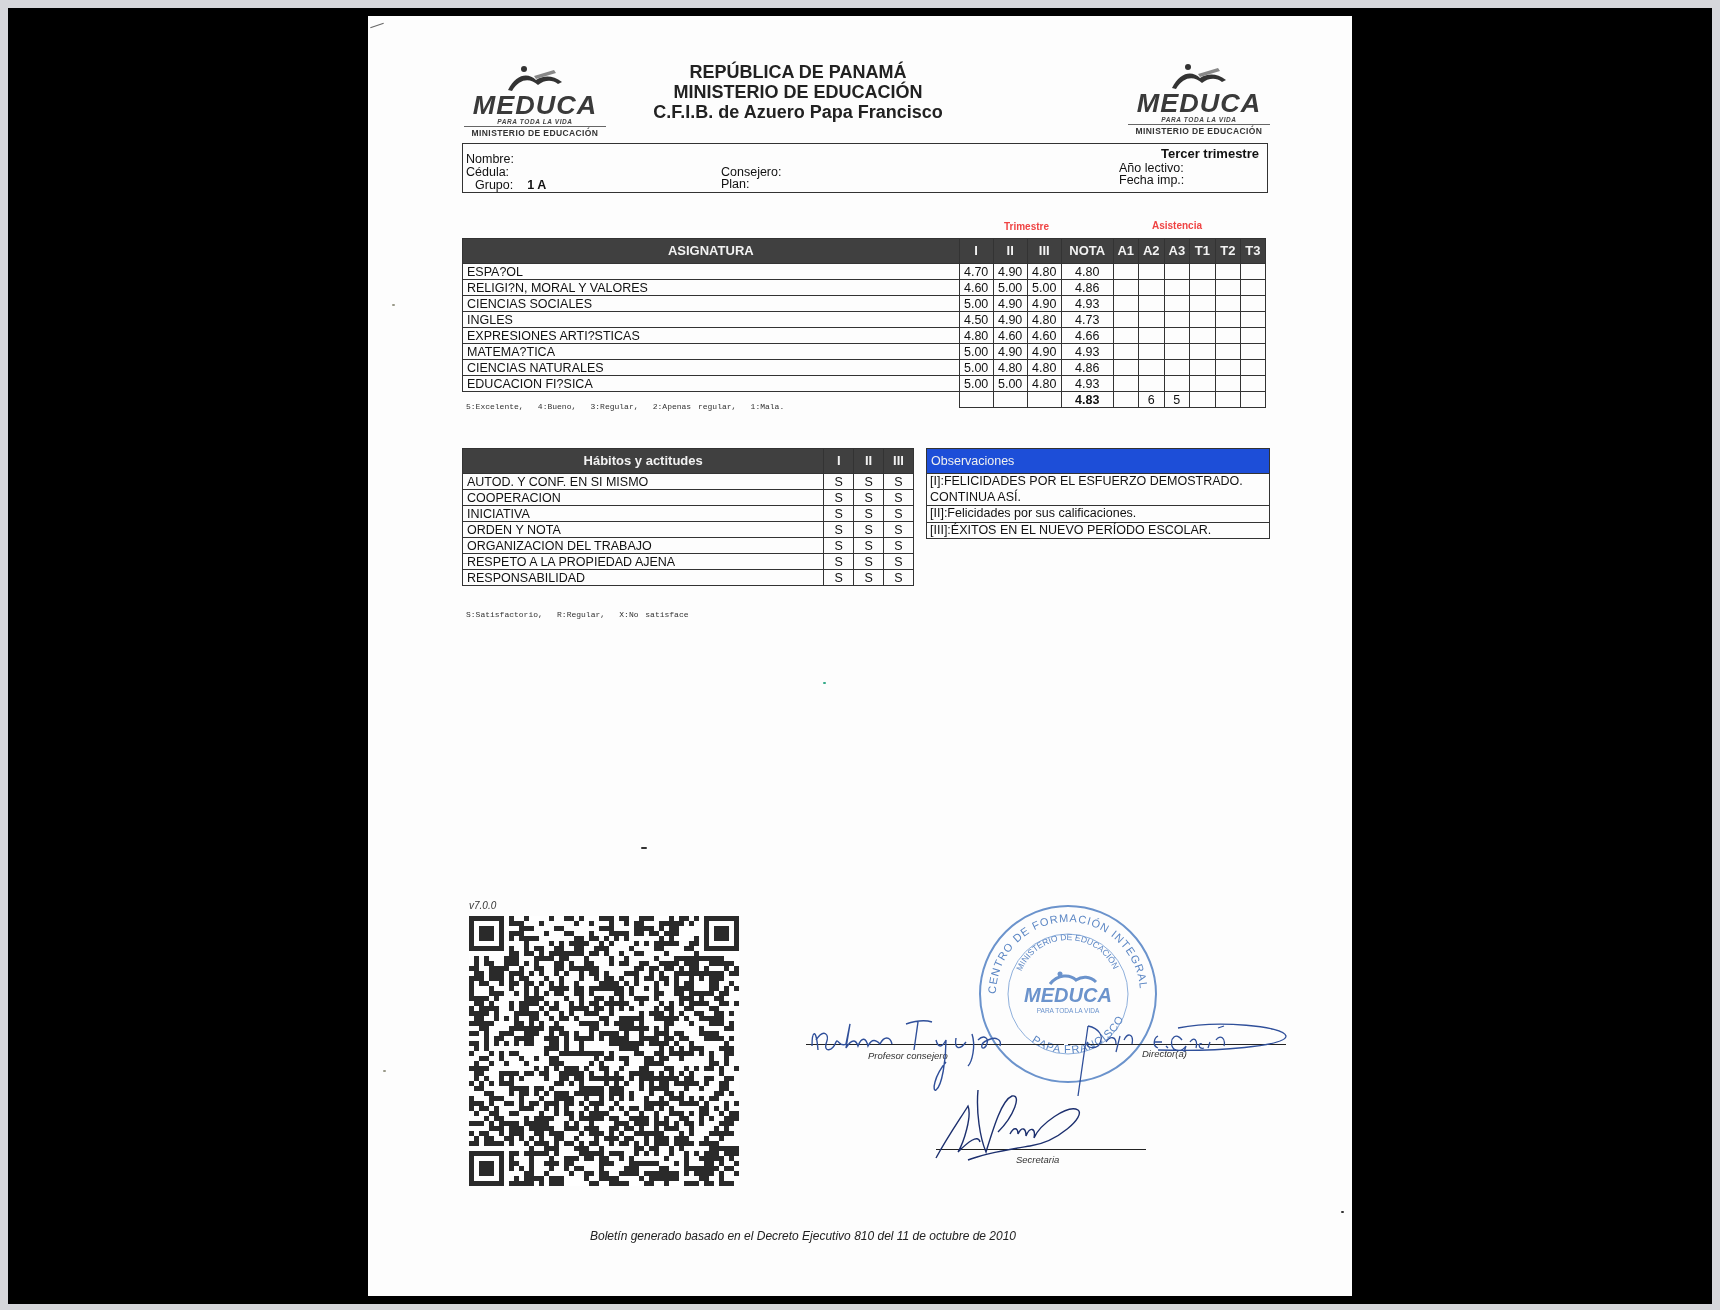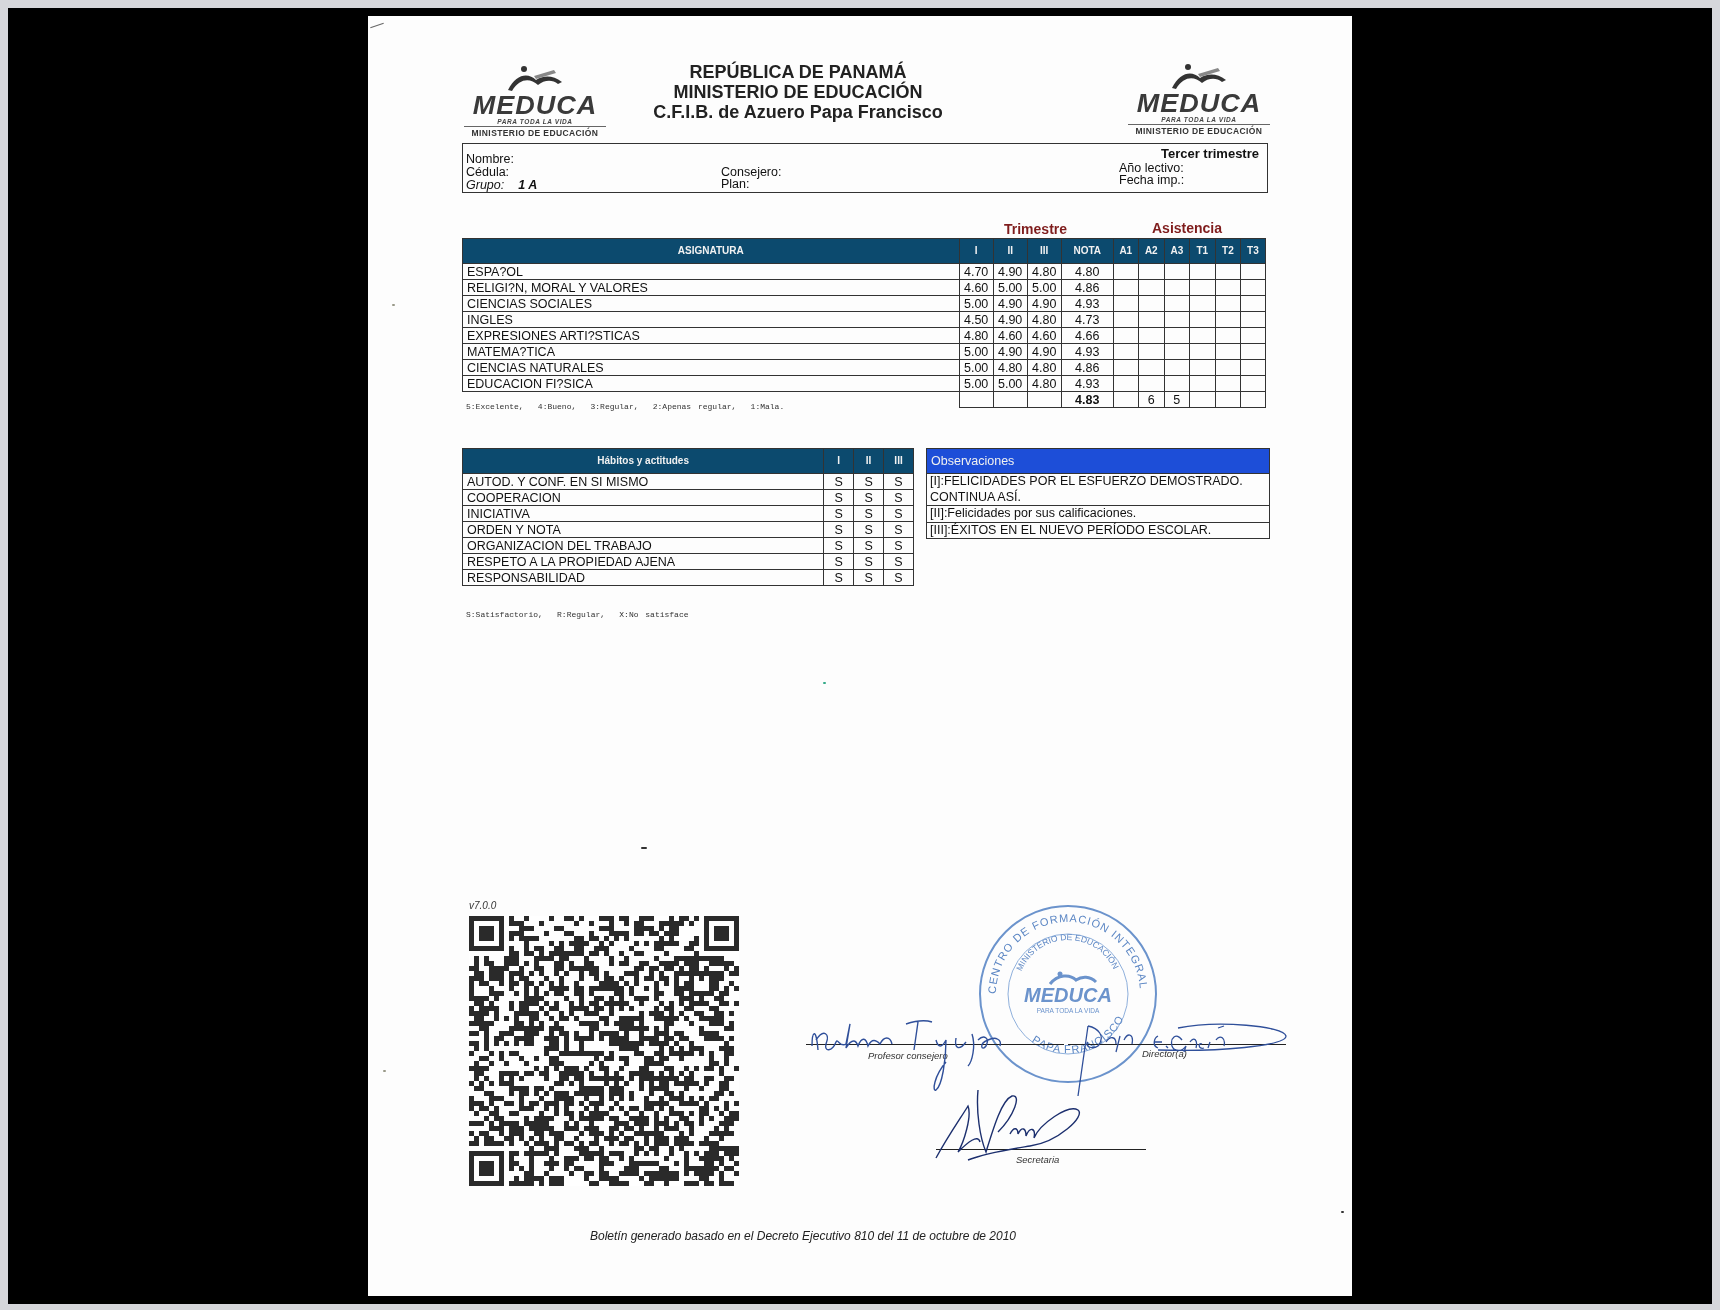--- a/index.html
+++ b/index.html
@@ -55,31 +55,31 @@
   .infobox .grp { font-weight: bold; margin-left: 14px; }
   .infobox .tri { position: absolute; right: 8px; top: 3px; font-weight: bold; font-size: 13px; }
 
   
   table { border-collapse: collapse; position: absolute; }
   .grades td, .grades th, .habits td, .habits th {
     border: 1.2px solid #333; padding: 0; height: 15px;
     font-size: 12.5px; line-height: 14px; font-weight: normal;
   }
   .grades th, .habits th {
-    background: #0c4a6e; color: #f2f2f2; font-weight: bold; height: 24px; font-size: 10px;
+    background: #404040; color: #f2f2f2; font-weight: bold; height: 24px; font-size: 13px;
   }
   .grades td.sub, .habits td.sub { padding-left: 4px; text-align: left; white-space: nowrap; }
   .grades td.num { text-align: center; margin-left: 8px; }
   .grades td.nota { text-align: center; }
   .grades tr.total td { border-top: 1.2px solid #333; }
   .grades tr.total td.blank-left { border: none; }
   .grades td.bold { font-weight: bold; }
   .habits td.mark { text-align: center; }
 
-  .group-head { position: absolute; font-weight: bold; font-size: 14px; color: #7f1d1d; }
+  .group-head { position: absolute; font-weight: bold; font-size: 10px; color: #ef4444; }
   .legend { position: absolute; font-size: 8px; color: #333; word-spacing: 2px; }
   .legend span { margin-right: 10px; font-family: Liberation Mono, monospace; }
 
   .obs {
     position: absolute; left: 558px; top: 432px; width: 344px; border: 1.2px solid #333; box-sizing: border-box;
   }
   .obs .head { background: #1d4ed8; color: #f0f0f0; font-size: 12.5px; height: 24px; line-height: 24px; padding-left: 4px; border-bottom: 1.2px solid #333; }
   .obs .row { font-size: 12.5px; line-height: 15.5px; padding-left: 3px; border-bottom: 1.2px solid #333; }
   .obs .row:last-child { border-bottom: none; }
 
@@ -134,21 +134,21 @@
     </svg>
     <div class="word">MEDUCA</div>
     <div class="tag">PARA TODA LA VIDA</div>
     <div class="rule"></div>
     <div class="ministry">MINISTERIO DE EDUCACIÓN</div>
   </div>
 
   <div class="infobox">
     <div class="lbl" style="left:3px;top:9px;">Nombre:</div>
     <div class="lbl" style="left:3px;top:22px;">Cédula:</div>
-    <div class="lbl" style="left:3px;top:35px;font-style:italic;">
+    <div class="lbl" style="left:12px;top:35px;">
       <span>Grupo:</span><span class="grp">1 A</span>
     </div>
     <div class="lbl" style="left:258px;top:22px;">Consejero:</div>
     <div class="lbl" style="left:258px;top:34px;">Plan:</div>
     <div class="tri">Tercer trimestre</div>
     <div class="lbl" style="left:656px;top:18px;">Año lectivo:</div>
     <div class="lbl" style="left:656px;top:30px;">Fecha imp.:</div>
   </div>
 
   <div class="group-head" style="left:636px;top:205px;">Trimestre</div>

